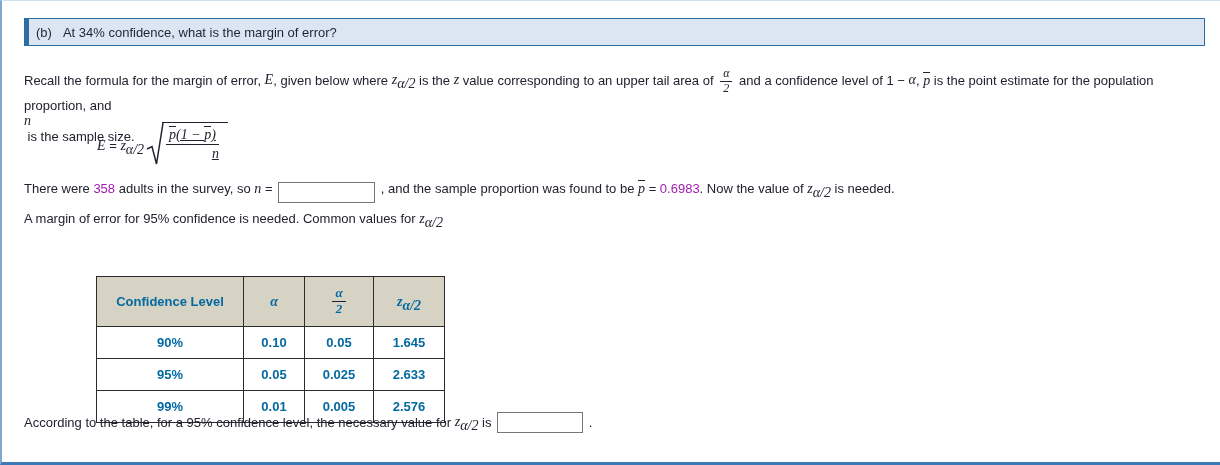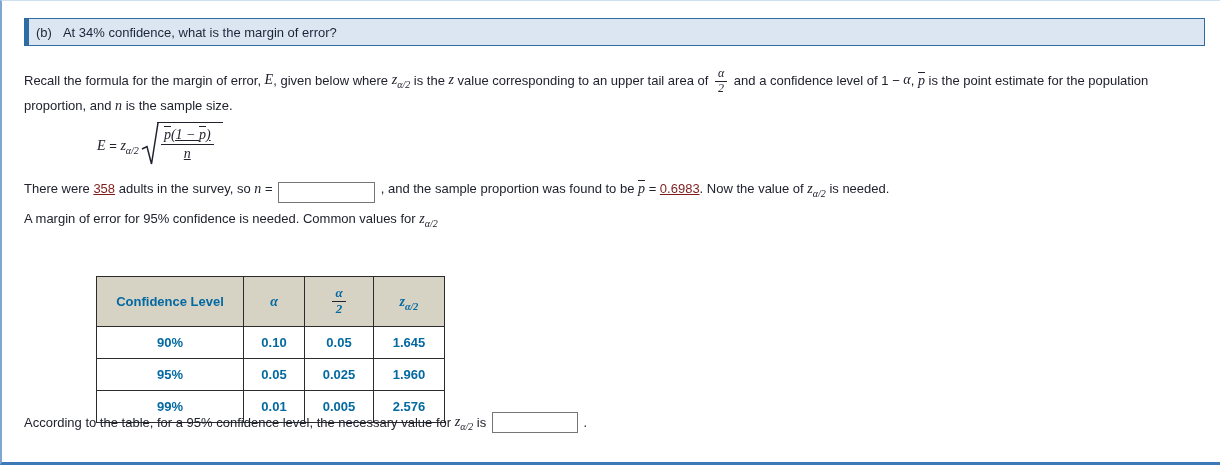--- a/index.html
+++ b/index.html
@@ -25,59 +25,59 @@
     color:#1b2538;white-space:pre;
   }
   .qbar .qlabel{margin-left:7px;}
   .qbar .qtext{margin-left:11px;}
   .tline{
     position:absolute;left:22px;
     display:flex;align-items:baseline;white-space:pre;
   }
   .tline > *{white-space:pre;}
   .mvar{font-family:"Liberation Serif","DejaVu Serif",serif;font-style:italic;font-size:14px;}
-  .msub{font-family:"Liberation Serif","DejaVu Serif",serif;font-style:italic;font-size:10px;position:relative;top:4px;letter-spacing:0;}
+  .msub{font-family:"Liberation Serif","DejaVu Serif",serif;font-style:italic;font-size:14px;position:relative;top:4px;letter-spacing:0;}
   .ovl{display:inline-block;border-top:1px solid #20222e;line-height:1.1;font-family:"Liberation Serif","DejaVu Serif",serif;font-style:italic;font-size:14px;}
-  .red{color:#7f1d1d;text-decoration:underline;}
+  .red{color:#a21caf;}
   .ifrac{display:inline-flex;flex-direction:column;align-items:center;align-self:center;
          font-family:"Liberation Serif","DejaVu Serif",serif;font-style:italic;
          font-size:12px;line-height:1.15;margin:0 3px;position:relative;top:1px;}
   .ifrac .ifrac-num{border-bottom:1px solid #20222e;padding:0 3px;}
   .answer-box{
     align-self:center;
     box-sizing:border-box;height:21px;
     border:1px solid #767676;background:#fff;border-radius:0;
     margin:0 2px;font-family:"Liberation Sans",sans-serif;font-size:13px;padding:0 3px;
   }
   .n-box{width:97px;}
   .z-box{width:86px;}
   
   .formula{position:absolute;left:95px;top:118px;display:flex;align-items:center;height:50px;}
   .fleft{display:flex;align-items:baseline;white-space:pre;margin-right:2px;position:relative;top:2px;}
   .sqrt{display:flex;align-items:flex-start;}
   .radsvg{display:block;}
   .radicand{border-top:1.5px solid #20222e;margin-left:-2px;margin-top:1px;padding:3px 9px 0 4px;}
-  .bfrac{display:flex;flex-direction:column;align-items:center;
+  .bfrac{display:flex;flex-direction:column;align-items:flex-end;
          font-family:"Liberation Serif","DejaVu Serif",serif;font-size:14px;line-height:1.15;text-decoration:underline;}
   .bfrac-num{border-bottom:1px solid #20222e;padding:0 3px 1px;white-space:pre;font-style:italic;}
   .bfrac-den{padding-top:1px;font-style:italic;}
   
   .ztable{position:absolute;left:94px;top:243px;border-collapse:collapse;color:#0369a1;font-size:13px;margin-top:32px;}
   .ztable th,.ztable td{border:1px solid #2b2b2b;text-align:center;vertical-align:middle;padding:0 8px;}
   .ztable th{background:#d6d2c4;height:49px;font-weight:bold;}
   .ztable td{height:31px;font-weight:bold;}
   .col-cl{width:130px;} .col-a{width:44px;} .col-a2{width:52px;} .col-z{width:54px;}
   .hfrac{display:inline-flex;flex-direction:column;align-items:center;
          font-family:"Liberation Serif","DejaVu Serif",serif;font-style:italic;font-weight:bold;
          font-size:13px;line-height:1.15;vertical-align:middle;}
   .hfrac .hfrac-num{border-bottom:1.5px solid #20222e;padding:0 3px;}
   .bold-math{font-weight:bold;}
   
   .l-intro1{top:62px;height:34px;align-items:center;}
-  .l-intro2{top:97px;}
+  .l-intro2{top:97px;flex-direction:column;}
   .l-survey{top:179px;height:24px;}
   .l-common{top:210px;}
   .l-conclusion{top:409px;height:24px;align-items:center;}
 </style>
 </head>
 <body>
 
 <div class="page">
 
   <div class="qbar">
@@ -134,21 +134,21 @@
       <tr>
         <td>90%</td>
         <td>0.10</td>
         <td>0.05</td>
         <td>1.645</td>
       </tr>
       <tr>
         <td>95%</td>
         <td>0.05</td>
         <td>0.025</td>
-        <td>1.960</td>
+        <td>2.633</td>
       </tr>
       <tr>
         <td>99%</td>
         <td>0.01</td>
         <td>0.005</td>
         <td>2.576</td>
       </tr>
     </tbody>
   </table>
 

